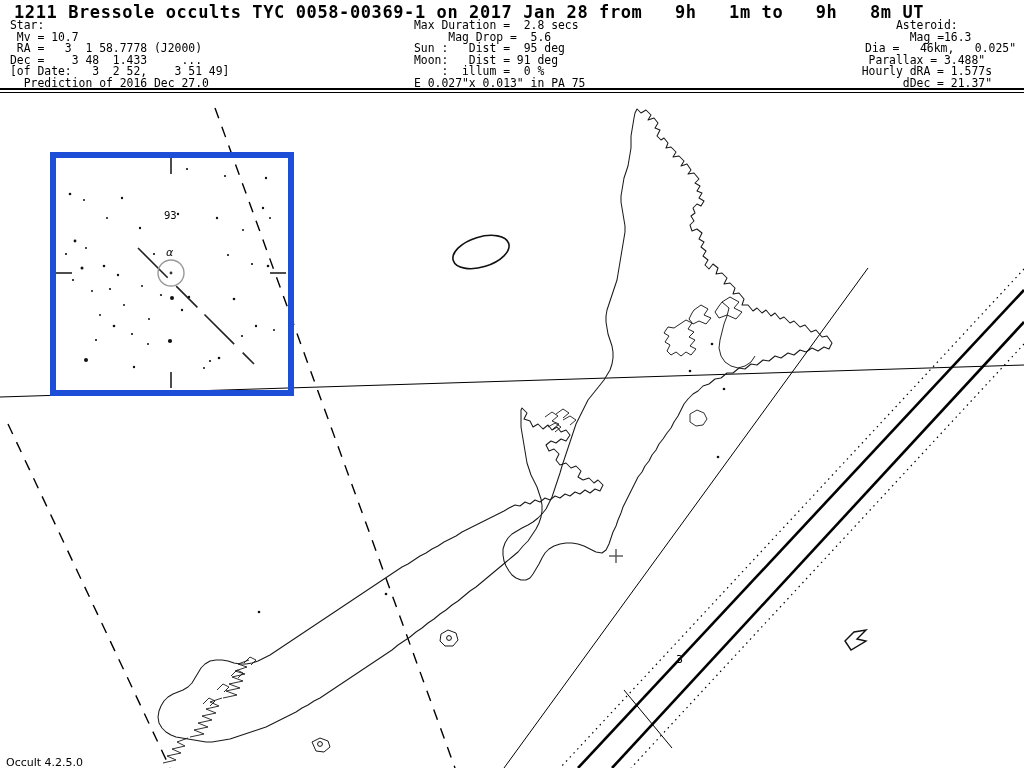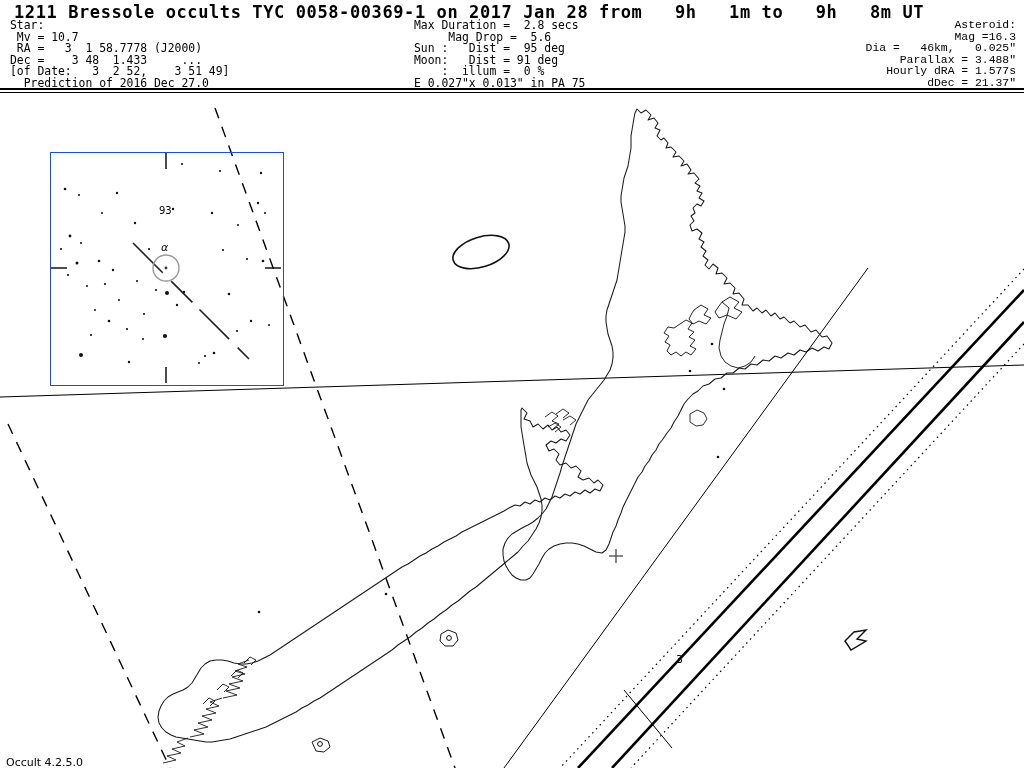--- a/index.html
+++ b/index.html
@@ -14,33 +14,33 @@
   
   #header{position:absolute;left:0;top:0;width:1024px;height:90px;}
   #title{
     position:absolute;left:14px;top:2px;
     font-size:17px;font-weight:bold;letter-spacing:0.6px;
     white-space:pre;
   }
   .blk{position:absolute;font-size:11.4px;line-height:11.6px;white-space:pre;}
   #blk-star{left:10px;top:20px;}
   #blk-event{left:408px;top:20px;margin-left:6px;}
-  #blk-ast{right:8px;top:20px;text-align:right;font-family:Liberation Mono, monospace;}
+  #blk-ast{right:8px;top:20px;text-align:center;}
   .hdr-rule{position:absolute;left:0;width:1024px;background:#000;}
   #rule1{top:88px;height:2px;}
   #rule2{top:92px;height:1px;}
 
   
   #map{position:absolute;left:0;top:94px;width:1024px;height:674px;}
   #map svg{display:block;}
 
   
   #inset{
     position:absolute;left:50px;top:152px;width:232px;height:232px;
-    border:1px solid #1d4ed8;background:transparent;
+    border:6px solid #1d4ed8;background:transparent;
   }
   #inset svg{display:block;position:absolute;left:0;top:0;}
   .inset-lbl{
     position:absolute;font-family:"DejaVu Sans","Liberation Sans",sans-serif;
     font-size:10px;color:#000;white-space:pre;
   }
   #lbl-93{left:108px;top:52px;}
   #lbl-alpha{left:110px;top:88px;font-style:italic;font-size:11px;}
 
   

